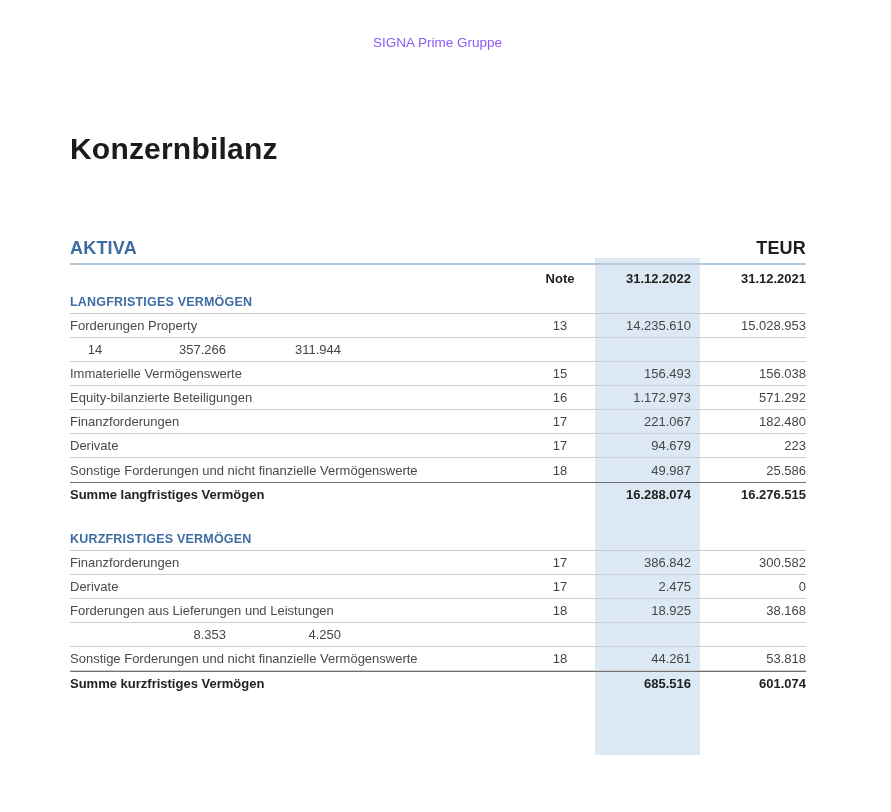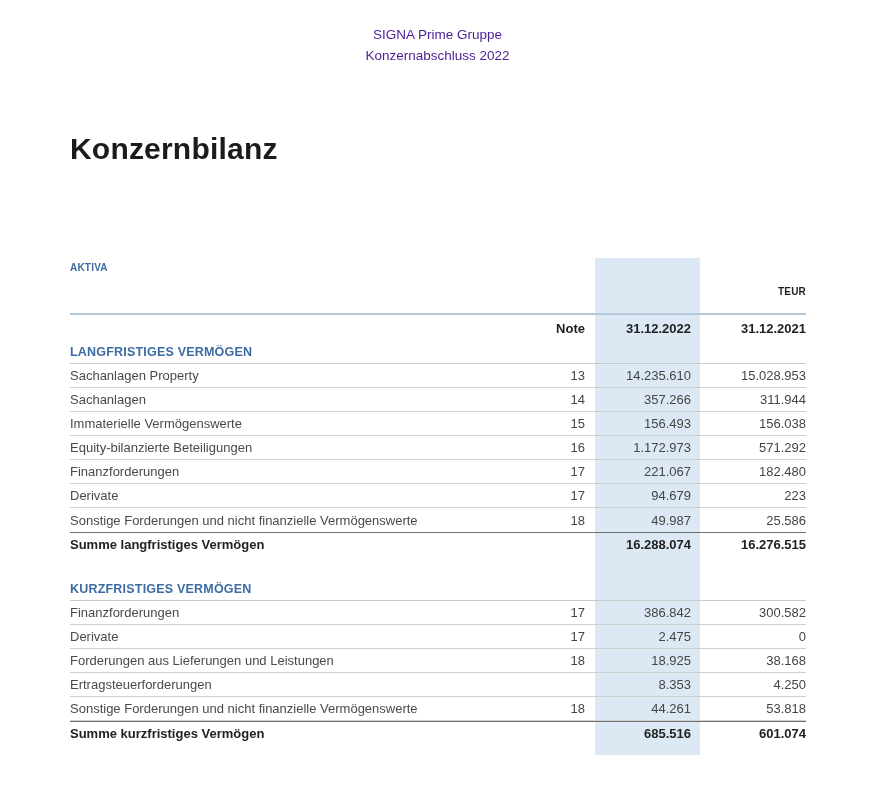--- a/index.html
+++ b/index.html
@@ -1,66 +1,65 @@
 <!DOCTYPE html>
 <html><head>
 <meta charset="utf-8">
 <style>
   * { margin:0; padding:0; box-sizing:border-box; }
   html,body { background:#ffffff; }
   body { font-family:"Liberation Sans", sans-serif; }
   .page { position:relative; width:891px; height:812px; background:#ffffff; overflow:hidden; }
 
-  .doc-header { position:absolute; top:24px; left:0; right:16px; text-align:center;
-                color:#4c1d95; font-size:13.5px; line-height:21px; }
+  .doc-header { position:absolute; top:32px; left:0; right:16px; text-align:center;
+                color:#8b5cf6; font-size:13.5px; line-height:21px; }
 
   .doc-title { position:absolute; top:132px; left:70px; font-size:30px; font-weight:700;
                color:#1b1b1b; letter-spacing:0.2px; }
 
   .table-wrap { position:absolute; left:70px; top:238px; width:736px; font-size:13px; color:#4a4a4a; }
 
   .col-highlight { position:absolute; left:525px; top:20px; width:105px; height:497px;
                    background:#dce9f4; }
 
   .trow { position:relative; display:flex; align-items:center; }
 
-  .aktiva-row { padding-bottom:16px; border-bottom:2px solid #b3c9da; font-weight:700;
-                font-size:10px; letter-spacing:0.2px; }
+  .aktiva-row { padding-bottom:4px; border-bottom:2px solid #b3c9da; font-weight:700;
+                font-size:18px; letter-spacing:0.2px; }
   .aktiva-row .side-label { color:#3d6ca3; }
-  .aktiva-row .unit-label { margin-left:auto; color:#1f1f1f;margin-top:48px; }
+  .aktiva-row .unit-label { margin-left:auto; color:#1f1f1f; }
 
   .colhead-row { height:26px; font-weight:700; color:#1f1f1f; font-size:13px; }
 
   .section-head { height:23px; border-bottom:1px solid #c9c9c9; color:#3d6ca3;
                   font-weight:700; font-size:12.5px; letter-spacing:0.2px; }
 
   .data-row  { height:24px; border-bottom:1px solid #cfcfcf; }
   .data-row.no-bb { border-bottom:none; }
 
   .total-row { height:24px; border-top:1.5px solid #6f6f6f; font-weight:700; color:#222222;align-items:center; }
   .grand-row { height:25px; border-top:1px solid #8f8f8f; font-weight:700; color:#1c1c1c;
                font-size:12.5px; letter-spacing:0.2px; }
 
   .spacer { height:22px; }
 
   .c-label { flex:1; padding-right:8px; white-space:nowrap; }
-  .c-note  { width:50px; text-align:right; margin-right:10px; }
+  .c-note  { width:50px; text-align:center; margin-right:10px; }
   .c-v1    { width:105px; text-align:right; padding-right:9px; }
   .c-v2    { width:106px; text-align:right; }
   .num { color:#454545; }
   .total-row .num, .grand-row .num { color:#222222; }
 </style>
 </head>
 <body>
 
 <div class="page">
 
   <div class="doc-header">
     <div>SIGNA Prime Gruppe</div>
-    <div>Konzernabschluss 2022</div>
   </div>
 
   <div class="doc-title">Konzernbilanz</div>
 
   <div class="table-wrap">
 
     <div class="col-highlight"></div>
 
     <div class="trow aktiva-row">
       <span class="side-label">AKTIVA</span>
@@ -72,27 +71,26 @@
       <span class="c-note">Note</span>
       <span class="c-v1">31.12.2022</span>
       <span class="c-v2">31.12.2021</span>
     </div>
 
     <div class="trow section-head">
       <span>LANGFRISTIGES VERMÖGEN</span>
     </div>
 
     <div class="trow data-row">
-      <span class="c-label">Sachanlagen Property</span>
+      <span class="c-label">Forderungen Property</span>
       <span class="c-note num">13</span>
       <span class="c-v1 num">14.235.610</span>
       <span class="c-v2 num">15.028.953</span>
     </div>
     <div class="trow data-row">
-      <span class="c-label">Sachanlagen</span>
       <span class="c-note num">14</span>
       <span class="c-v1 num">357.266</span>
       <span class="c-v2 num">311.944</span>
     </div>
     <div class="trow data-row">
       <span class="c-label">Immaterielle Vermögenswerte</span>
       <span class="c-note num">15</span>
       <span class="c-v1 num">156.493</span>
       <span class="c-v2 num">156.038</span>
     </div>
@@ -146,21 +144,20 @@
       <span class="c-v1 num">2.475</span>
       <span class="c-v2 num">0</span>
     </div>
     <div class="trow data-row">
       <span class="c-label">Forderungen aus Lieferungen und Leistungen</span>
       <span class="c-note num">18</span>
       <span class="c-v1 num">18.925</span>
       <span class="c-v2 num">38.168</span>
     </div>
     <div class="trow data-row">
-      <span class="c-label">Ertragsteuerforderungen</span>
       <span class="c-note num"></span>
       <span class="c-v1 num">8.353</span>
       <span class="c-v2 num">4.250</span>
     </div>
     <div class="trow data-row">
       <span class="c-label">Sonstige Forderungen und nicht finanzielle Vermögenswerte</span>
       <span class="c-note num">18</span>
       <span class="c-v1 num">44.261</span>
       <span class="c-v2 num">53.818</span>
     </div>

